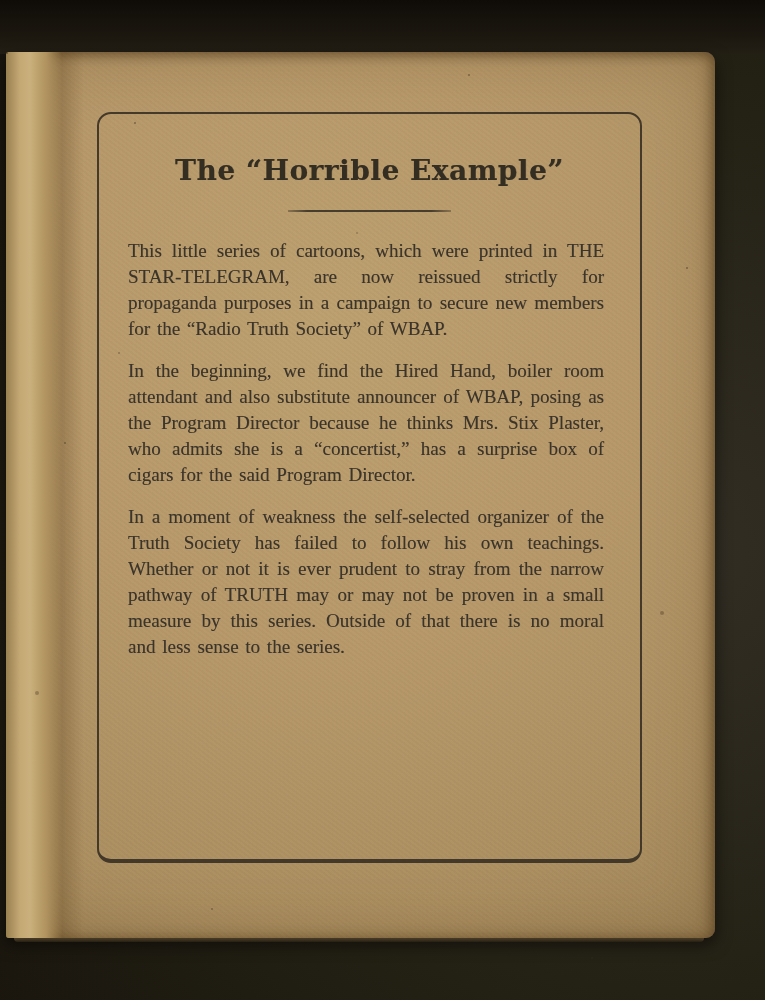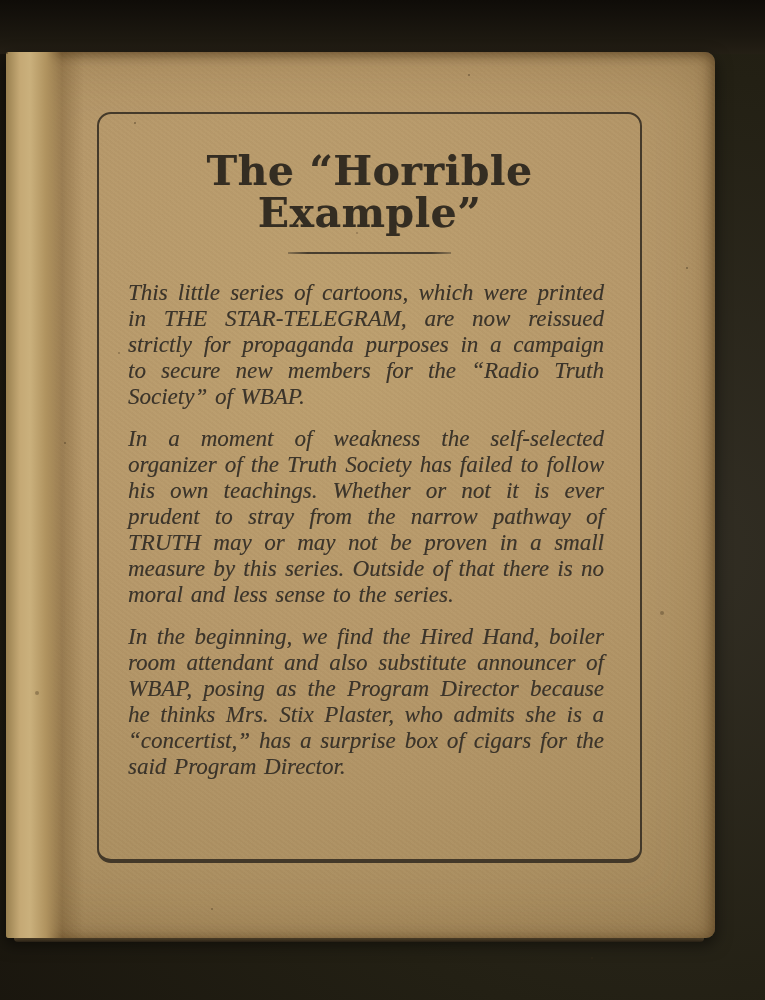--- a/index.html
+++ b/index.html
@@ -84,43 +84,42 @@
     border: 2px solid rgba(52,44,33,0.88);
     border-bottom-width: 4px;
     border-radius: 14px;
   }
 
   .title {
     margin-top: 36px;
     text-align: center;
     font-family: "DejaVu Serif", serif;
     font-weight: bold;
-    font-size: 41px;
+    font-size: 28px;
     line-height: 42px;
     letter-spacing: 0.5px;
     color: #342d22;
     text-shadow: 0.4px 0.4px 0 rgba(52,45,34,0.45);
   }
 
   .divider {
     width: 163px;
     height: 2px;
     margin: 18px auto 0 auto;
     background: linear-gradient(90deg, rgba(64,54,40,0.4), #473d2e 12%, #473d2e 88%, rgba(64,54,40,0.4));
   }
 
   .body-text {
     padding: 26px 36px 0 29px;
-    font-size: 23px;
+    font-size: 19px;
     line-height: 26px;
     color: #3b342a;
     text-align: justify;
     word-spacing: 2px;
     text-shadow: 0.3px 0.3px 0 rgba(59,52,42,0.4);
-    font-style: italic;
   }
   .body-text p { margin-bottom: 16px; }
 </style>
 </head>
 <body>
 
 <div class="scene">
 
   <div class="under-edge"></div>
 
@@ -130,19 +129,19 @@
     <div class="specks"></div>
 
     <div class="frame">
 
       <h1 class="title">The “Horrible Example”</h1>
 
       <div class="divider"></div>
 
       <div class="body-text">
         <p>This little series of cartoons, which were printed in THE STAR-TELEGRAM, are now reissued strictly for propaganda purposes in a campaign to secure new members for the “Radio Truth Society” of WBAP.</p>
+        <p>In the beginning, we find the Hired Hand, boiler room attendant and also substitute announcer of WBAP, posing as the Program Director because he thinks Mrs. Stix Plaster, who admits she is a “con­certist,” has a surprise box of cigars for the said Program Director.</p>
         <p>In a moment of weakness the self-selected organizer of the Truth Society has failed to follow his own teachings.  Whether or not it is ever prudent to stray from the narrow pathway of TRUTH may or may not be proven in a small measure by this series. Outside of that there is no moral and less sense to the series.</p>
-        <p>In the beginning, we find the Hired Hand, boiler room attendant and also substitute announcer of WBAP, posing as the Program Director because he thinks Mrs. Stix Plaster, who admits she is a “con­certist,” has a surprise box of cigars for the said Program Director.</p>
       </div>
 
     </div>
   </div>
 </div>
 
 </body></html>

